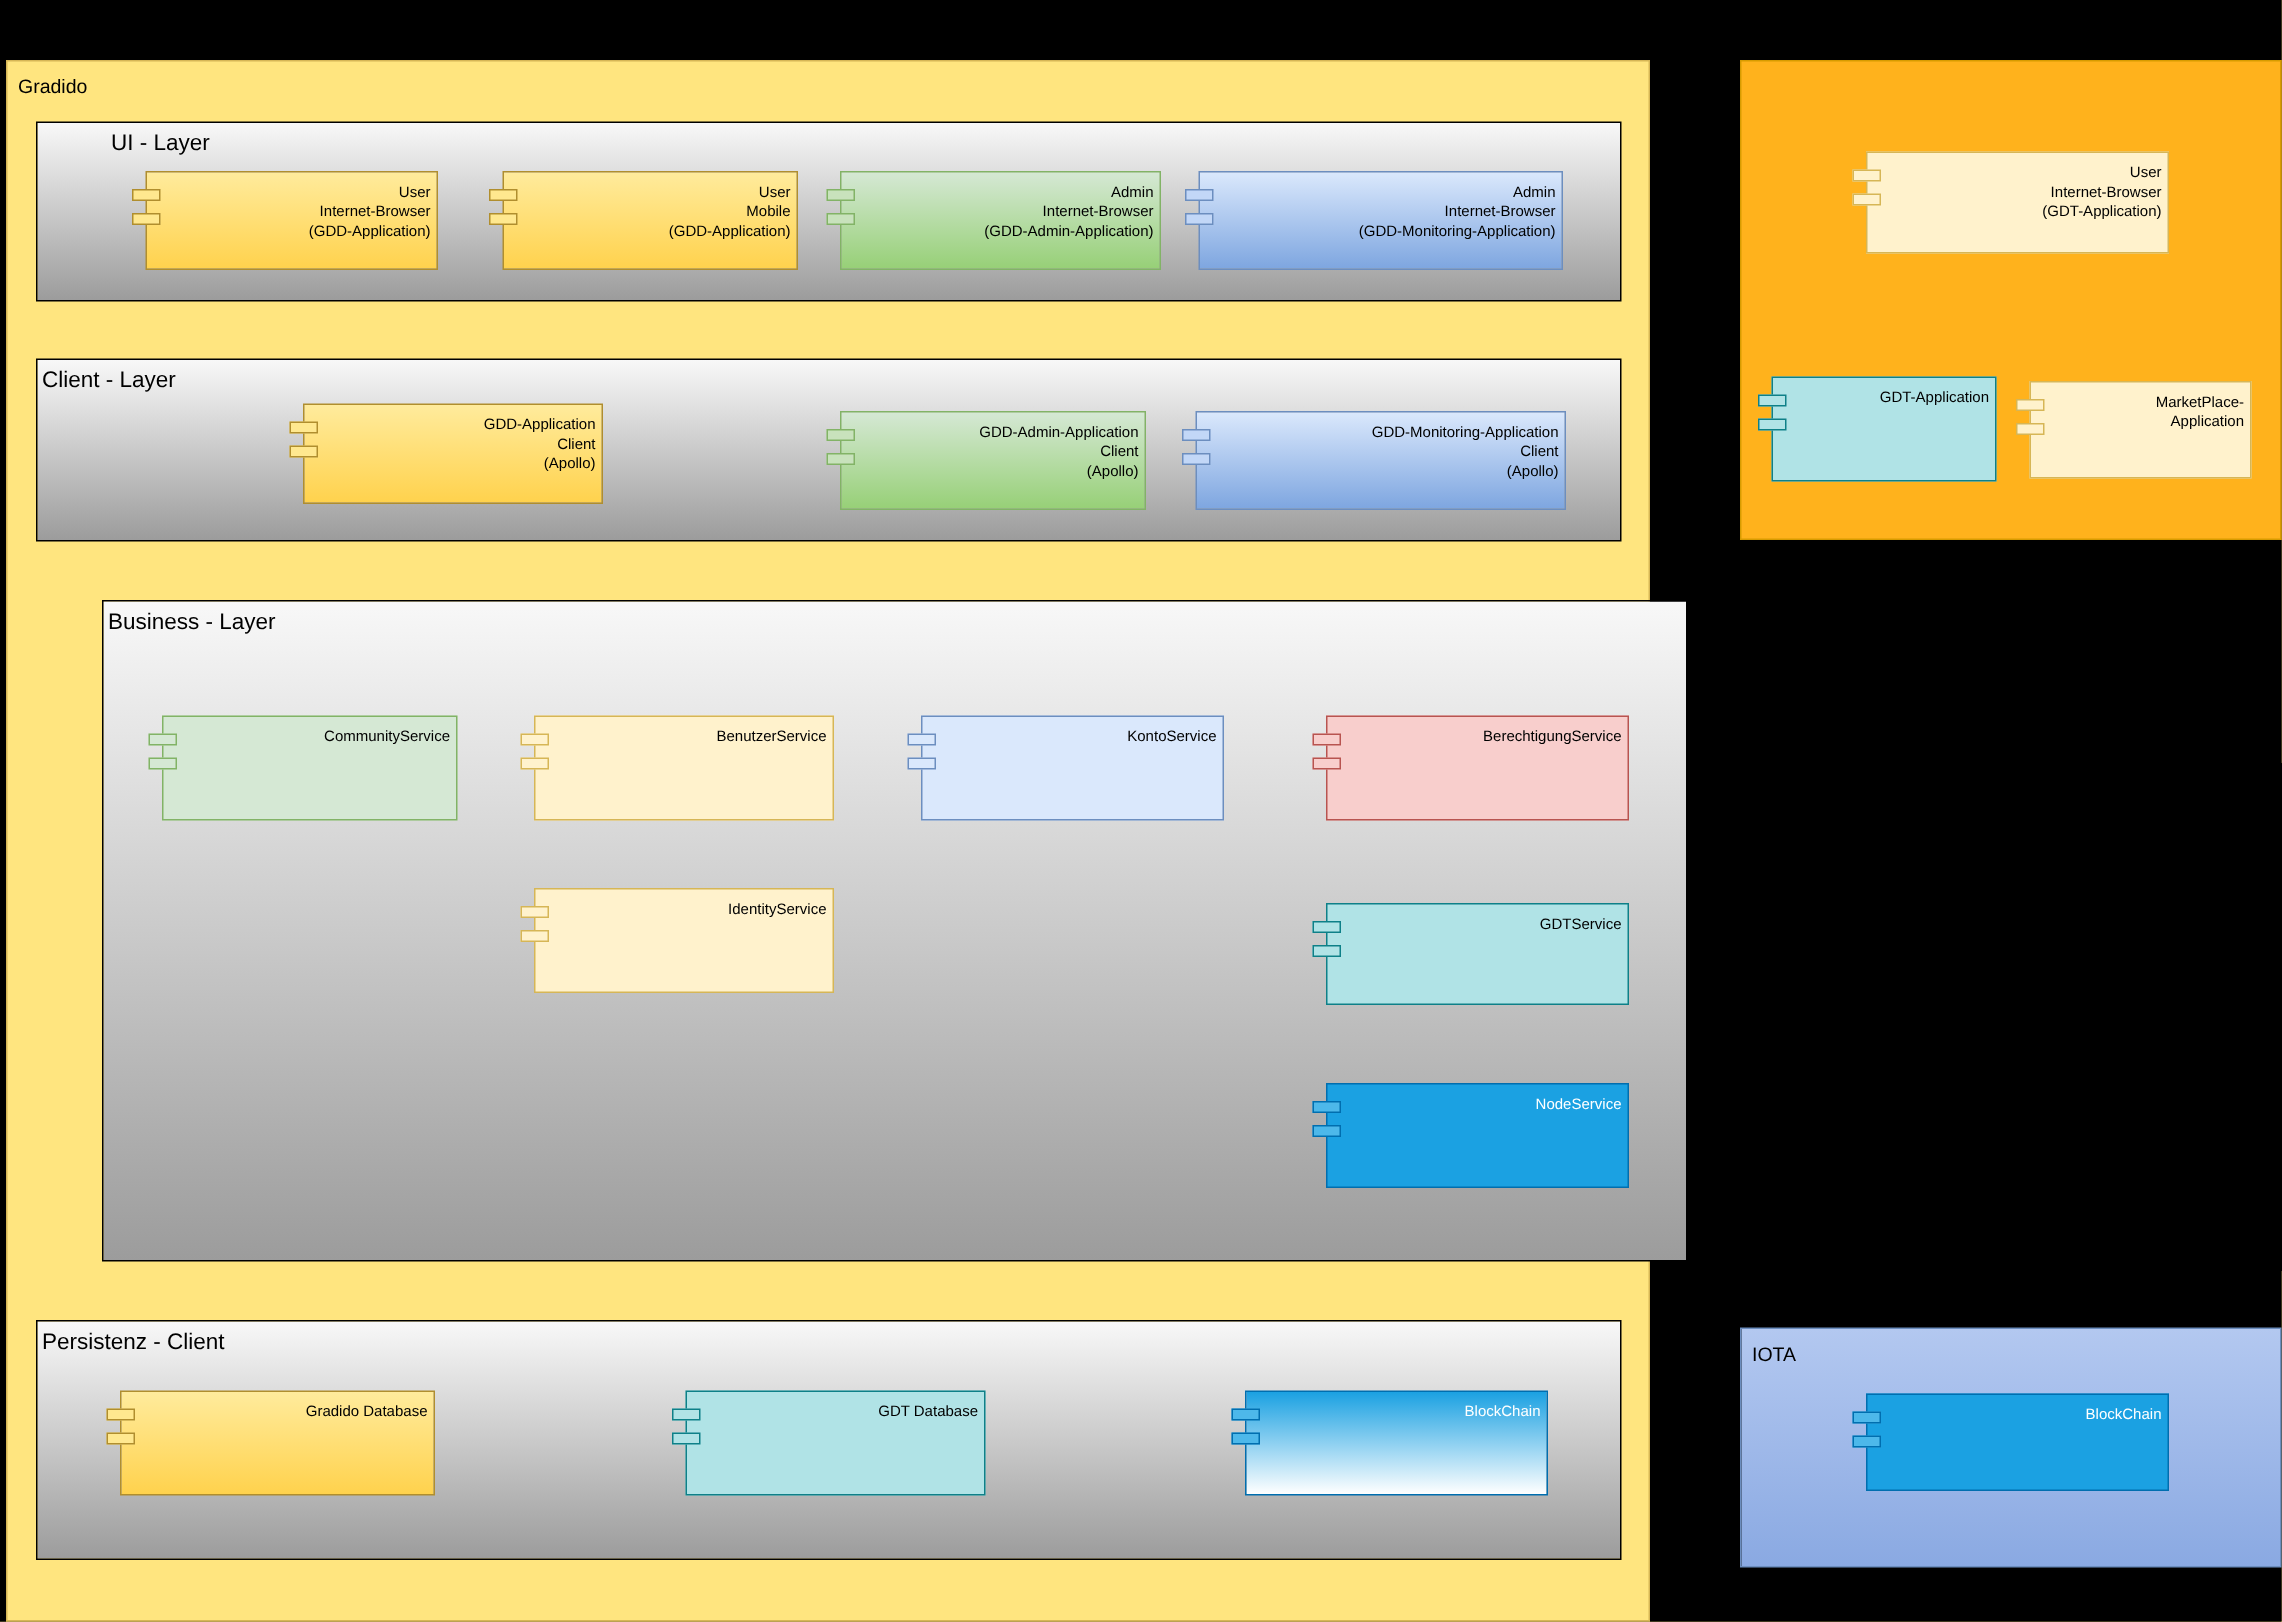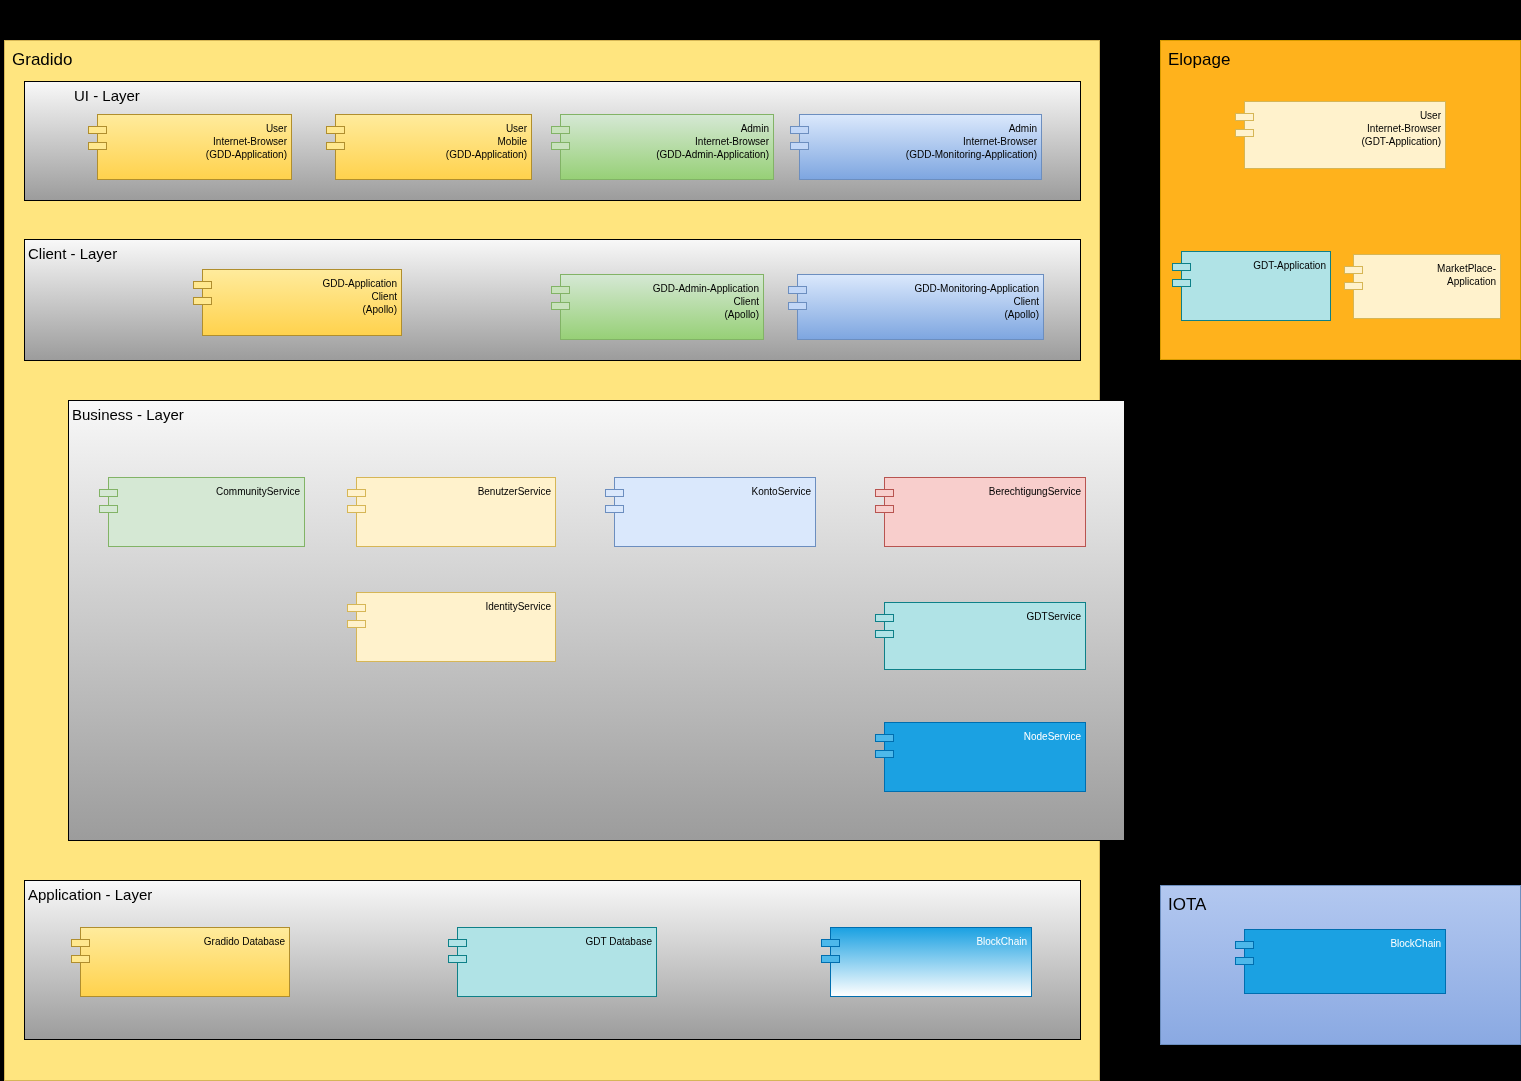--- a/index.html
+++ b/index.html
@@ -1,21 +1,21 @@
 <!DOCTYPE html>
 <html><head>
 <meta charset="utf-8">
 <style>
   * { margin:0; padding:0; box-sizing:border-box; }
   html,body { width:1521px; height:1081px; background:#000; overflow:hidden;
               font-family:"Liberation Sans", sans-serif; }
   .canvas { position:absolute; inset:0; width:1521px; height:1081px; }
 
   .container { position:absolute; }
-  .container-title { font-size:17px; color:#000; padding:9px 0 0 7px; }
+  .container-title { font-size:13px; color:#000; padding:9px 0 0 7px; }
 
   .gradido  { left:4px;    top:40px;  width:1096px; height:1041px;
               background:#ffe57f; border:1px solid #d6b656; }
   .elopage  { left:1160px; top:40px;  width:361px;  height:320px;
               background:#ffb21c; border:1px solid #d79b00; }
   .iota     { left:1160px; top:885px; width:361px;  height:160px;
               background:linear-gradient(#b3c8f0,#8aa9e2); border:1px solid #6c8ebf; }
 
   .layer { position:absolute; background:linear-gradient(#f8f8f8,#9c9c9c);
            border:1px solid #000; }
@@ -158,21 +158,21 @@
       </div>
 
       <div class="component t-solidblue" style="left:815px;top:321px;width:202px;height:70px">
         <span class="port p1"></span>
         <span class="port p2"></span>
         <span class="label">NodeService</span>
       </div>
     </div>
 
     <div class="layer layer-persistenz">
-      <div class="layer-title">Application - Layer</div>
+      <div class="layer-title">Persistenz - Client</div>
 
       <div class="component t-yellow" style="left:55px;top:46px;width:210px;height:70px">
         <span class="port p1"></span>
         <span class="port p2"></span>
         <span class="label">Gradido Database</span>
       </div>
 
       <div class="component t-teal" style="left:432px;top:46px;width:200px;height:70px">
         <span class="port p1"></span>
         <span class="port p2"></span>
@@ -181,21 +181,20 @@
 
       <div class="component t-bluefade" style="left:805px;top:46px;width:202px;height:70px">
         <span class="port p1"></span>
         <span class="port p2"></span>
         <span class="label">BlockChain</span>
       </div>
     </div>
   </div>
 
   <div class="container elopage">
-    <div class="container-title">Elopage</div>
 
     <div class="component t-lightyellow" style="left:83px;top:60px;width:202px;height:68px">
       <span class="port p1"></span>
       <span class="port p2"></span>
       <span class="label">User
 Internet-Browser
 (GDT-Application)</span>
     </div>
 
     <div class="component t-teal" style="left:20px;top:210px;width:150px;height:70px">

